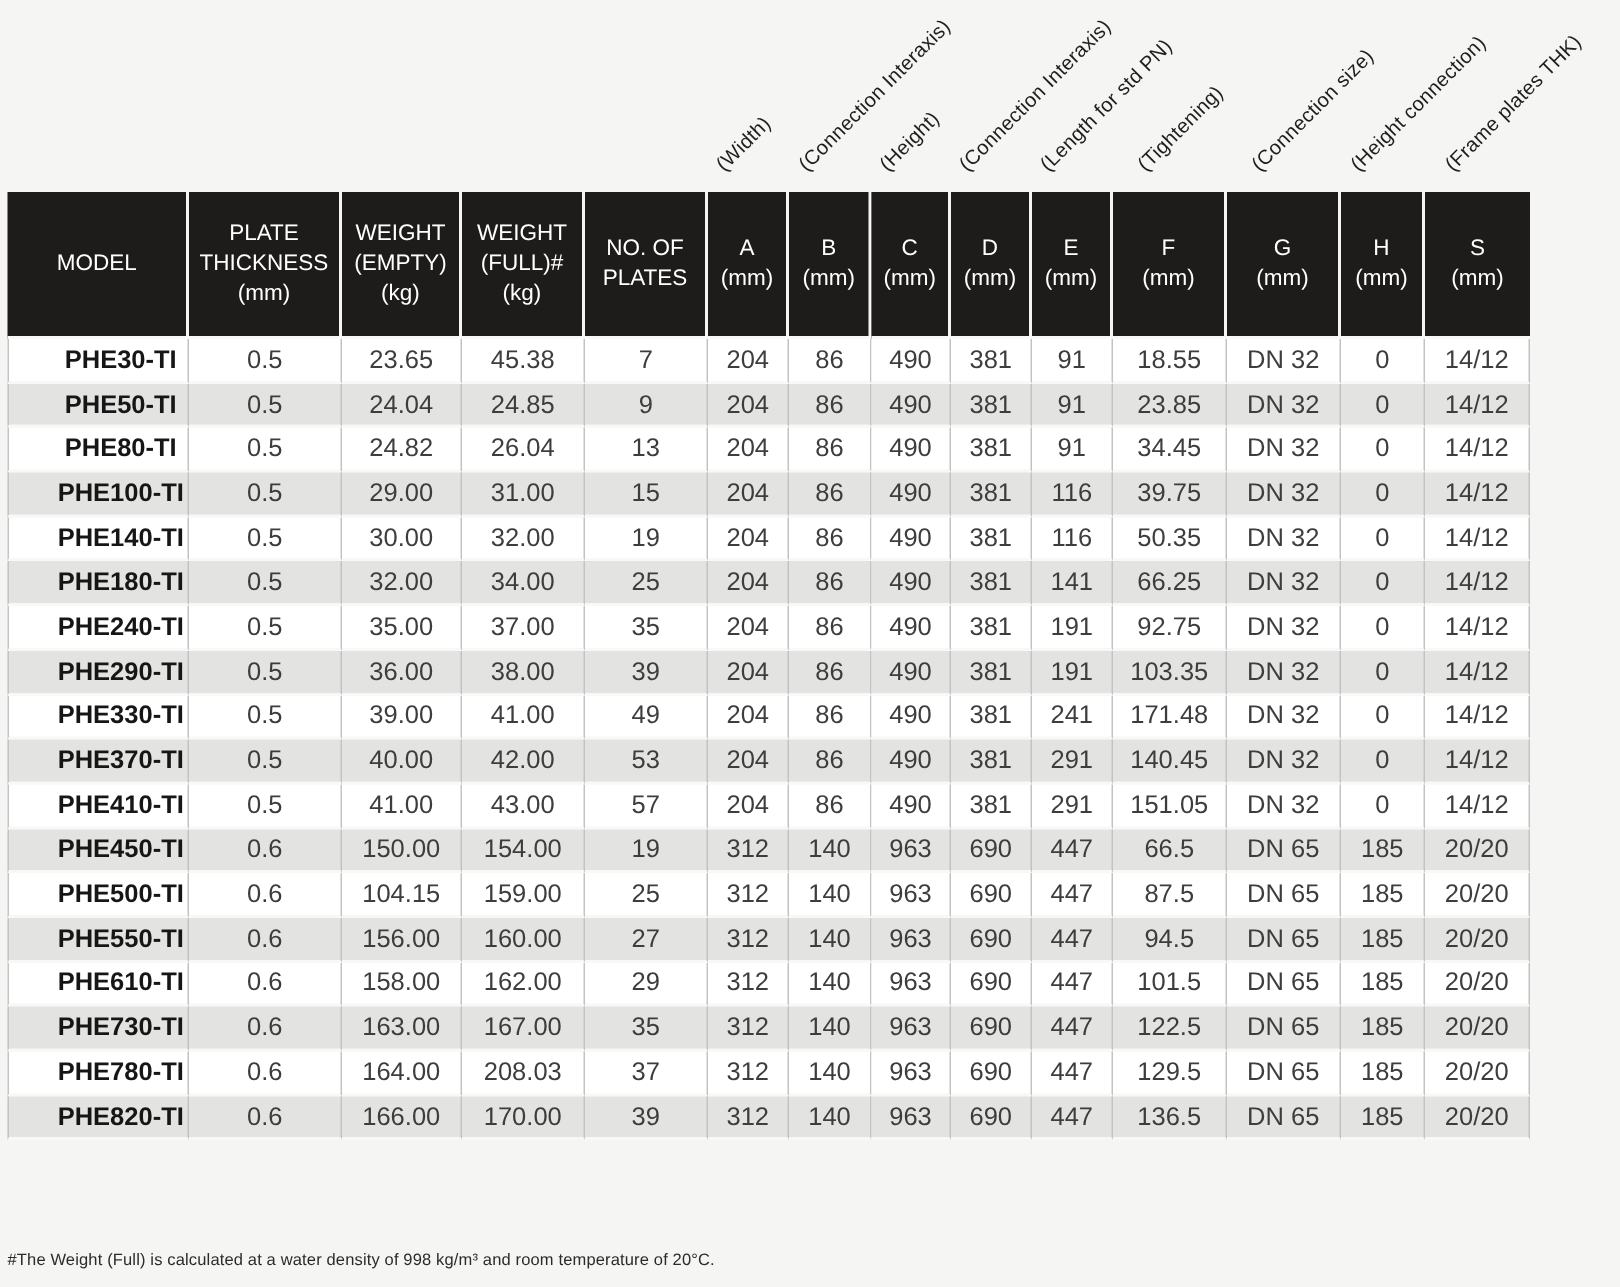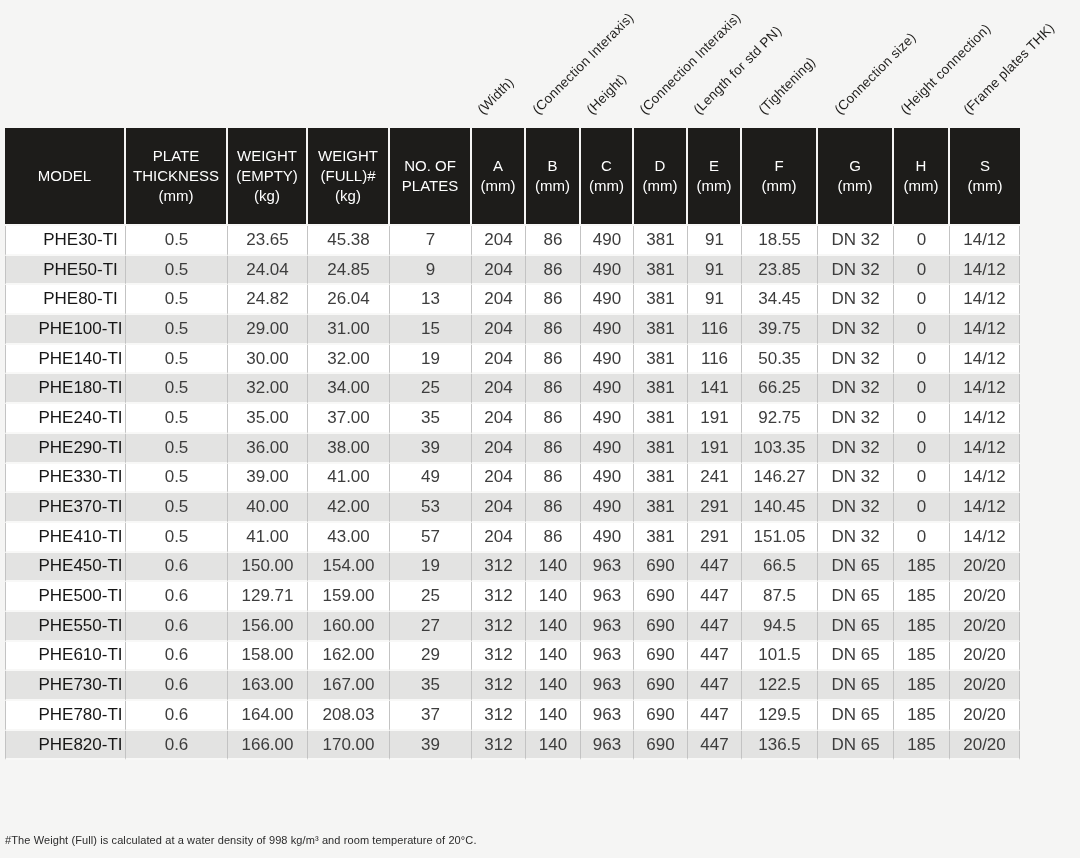--- a/index.html
+++ b/index.html
@@ -58,21 +58,21 @@
     vertical-align:middle;
     font-size:17px;
     color:var(--body-fg);
     border-right:1px solid var(--cell-border);
     border-bottom:2px solid var(--row-gap);
     padding:0 2px;
     overflow:hidden;
   }
   tbody td:first-child{
     border-left:1px solid var(--cell-border);
-    font-weight:400;
+    font-weight:700;
     color:var(--model-fg);
     padding-left:32px;
   }
   tbody tr:nth-child(odd) td{background:var(--row-white);}
   tbody tr:nth-child(even) td{background:var(--row-alt);}
   .footnote{
     position:absolute;left:5px;top:834px;
     font-size:11px;color:#2b2b2b;letter-spacing:.1px;
   }
 </style>
@@ -305,21 +305,21 @@
           <td>PHE330-TI</td>
           <td>0.5</td>
           <td>39.00</td>
           <td>41.00</td>
           <td>49</td>
           <td>204</td>
           <td>86</td>
           <td>490</td>
           <td>381</td>
           <td>241</td>
-          <td>146.27</td>
+          <td>171.48</td>
           <td>DN 32</td>
           <td>0</td>
           <td>14/12</td>
         </tr>
         <tr>
           <td>PHE370-TI</td>
           <td>0.5</td>
           <td>40.00</td>
           <td>42.00</td>
           <td>53</td>
@@ -361,21 +361,21 @@
           <td>690</td>
           <td>447</td>
           <td>66.5</td>
           <td>DN 65</td>
           <td>185</td>
           <td>20/20</td>
         </tr>
         <tr>
           <td>PHE500-TI</td>
           <td>0.6</td>
-          <td>129.71</td>
+          <td>104.15</td>
           <td>159.00</td>
           <td>25</td>
           <td>312</td>
           <td>140</td>
           <td>963</td>
           <td>690</td>
           <td>447</td>
           <td>87.5</td>
           <td>DN 65</td>
           <td>185</td>

